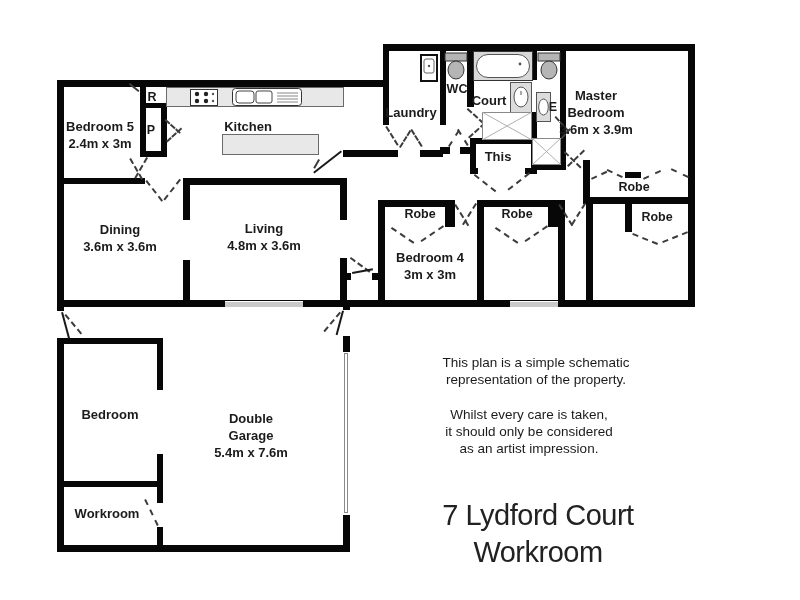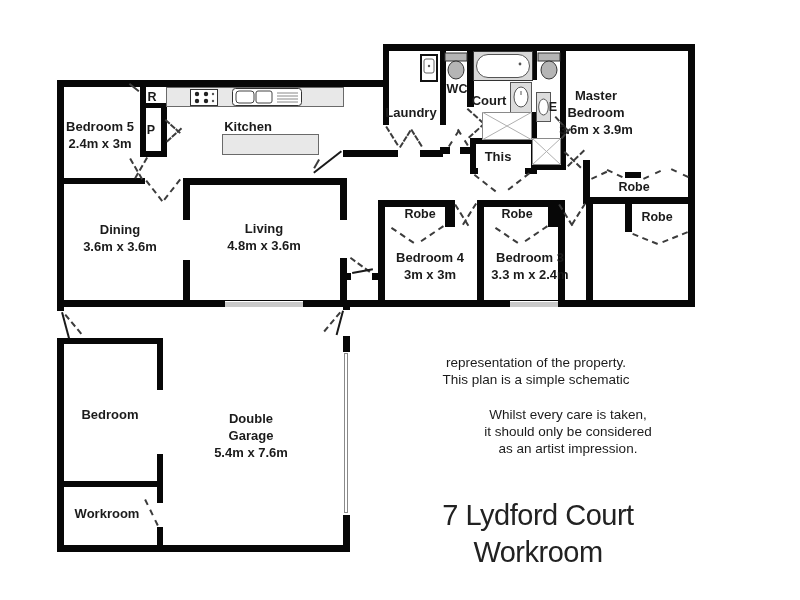--- a/index.html
+++ b/index.html
@@ -239,24 +239,20 @@
   <div class="lbl robe" style="left:420px;top:214px">
     <span>Robe</span>
   </div>
   <div class="lbl robe" style="left:517px;top:214px">
     <span>Robe</span>
   </div>
   <div class="lbl" style="left:430px;top:266px">
     <span class="ln">Bedroom 4</span>
     <span class="ln">3m x 3m</span>
   </div>
-  <div class="lbl" style="left:530px;top:266px">
-    <span class="ln">Bedroom 3</span>
-    <span class="ln">3.3 m x 2.4m</span>
-  </div>
   <div class="lbl" style="left:120px;top:238px">
     <span class="ln">Dining</span>
     <span class="ln">3.6m x 3.6m</span>
   </div>
   <div class="lbl" style="left:264px;top:237px">
     <span class="ln">Living</span>
     <span class="ln">4.8m x 3.6m</span>
   </div>
   <div class="lbl" style="left:110px;top:414px">
     <span>Bedroom</span>
@@ -264,24 +260,24 @@
   <div class="lbl" style="left:251px;top:435px">
     <span class="ln">Double</span>
     <span class="ln">Garage</span>
     <span class="ln">5.4m x 7.6m</span>
   </div>
   <div class="lbl" style="left:107px;top:513px">
     <span>Workroom</span>
   </div>
 
   <div class="disc" style="left:536px;top:371px">
+    <span class="ln">This plan is a simple schematic</span>
     <span class="ln">representation of the property.</span>
-    <span class="ln">This plan is a simple schematic</span>
-  </div>
-  <div class="disc" style="left:568px;top:431px">
+  </div>
+  <div class="disc" style="left:529px;top:431px">
     <span class="ln">Whilst every care is taken,</span>
     <span class="ln">it should only be considered</span>
     <span class="ln">as an artist impression.</span>
   </div>
   <div class="addr" style="left:538px;top:534px">
     <span class="ln">7 Lydford Court</span>
     <span class="ln">Workroom</span>
   </div>
 </div>
 

